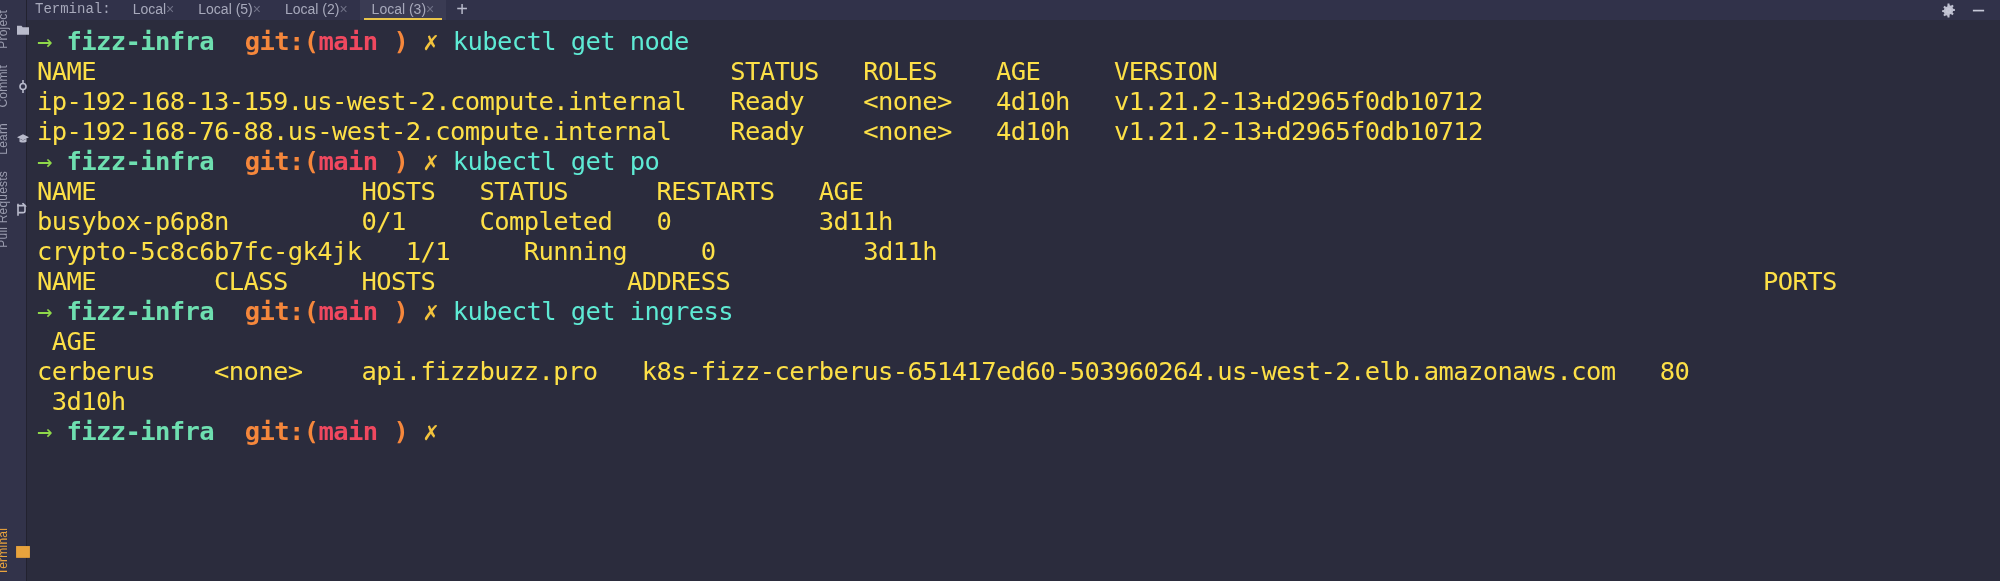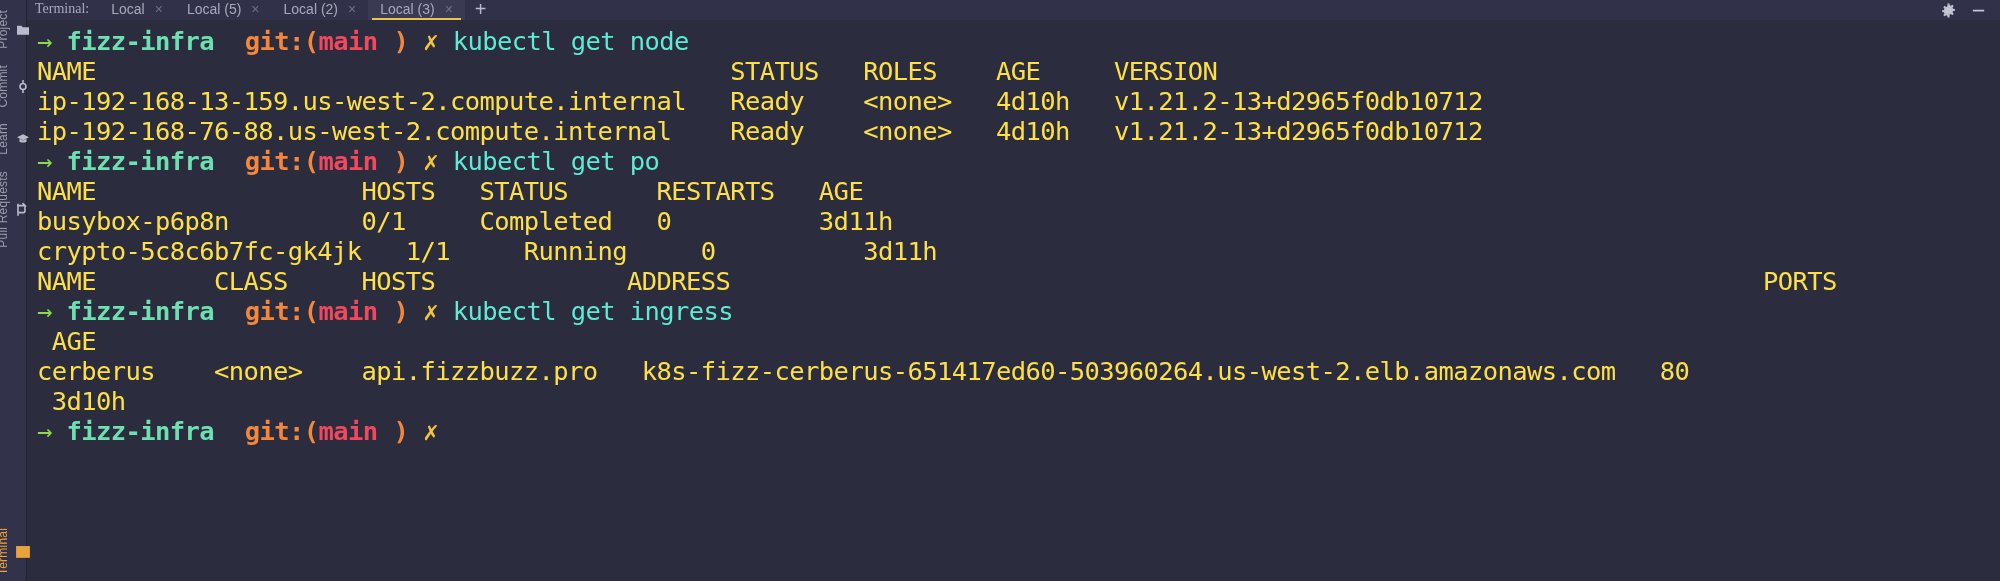--- a/index.html
+++ b/index.html
@@ -88,31 +88,30 @@
     min-height: 20px;
     background: #31324a;
     display: flex;
     flex-direction: row;
     align-items: flex-end;
     position: relative;
     overflow: hidden;
   }
   .tab-label-static {
     color: #a7a9bb;
-    font-family: Liberation Serif, serif;
+    font-family: Liberation Mono, monospace;
     font-size: 14px;
     padding: 0 10px 2px 8px;
     white-space: nowrap;
     line-height: 18px;
   }
   .tab {
     display: flex;
     flex-direction: row;
     align-items: center;
-    gap: 10px;
     padding: 0 12px 2px 12px;
     color: #a7a9bb;
     font-family: "Liberation Sans", sans-serif;
     font-size: 14px;
     white-space: nowrap;
     line-height: 18px;
     height: 20px;
     box-sizing: border-box;
     cursor: default;
     position: relative;

